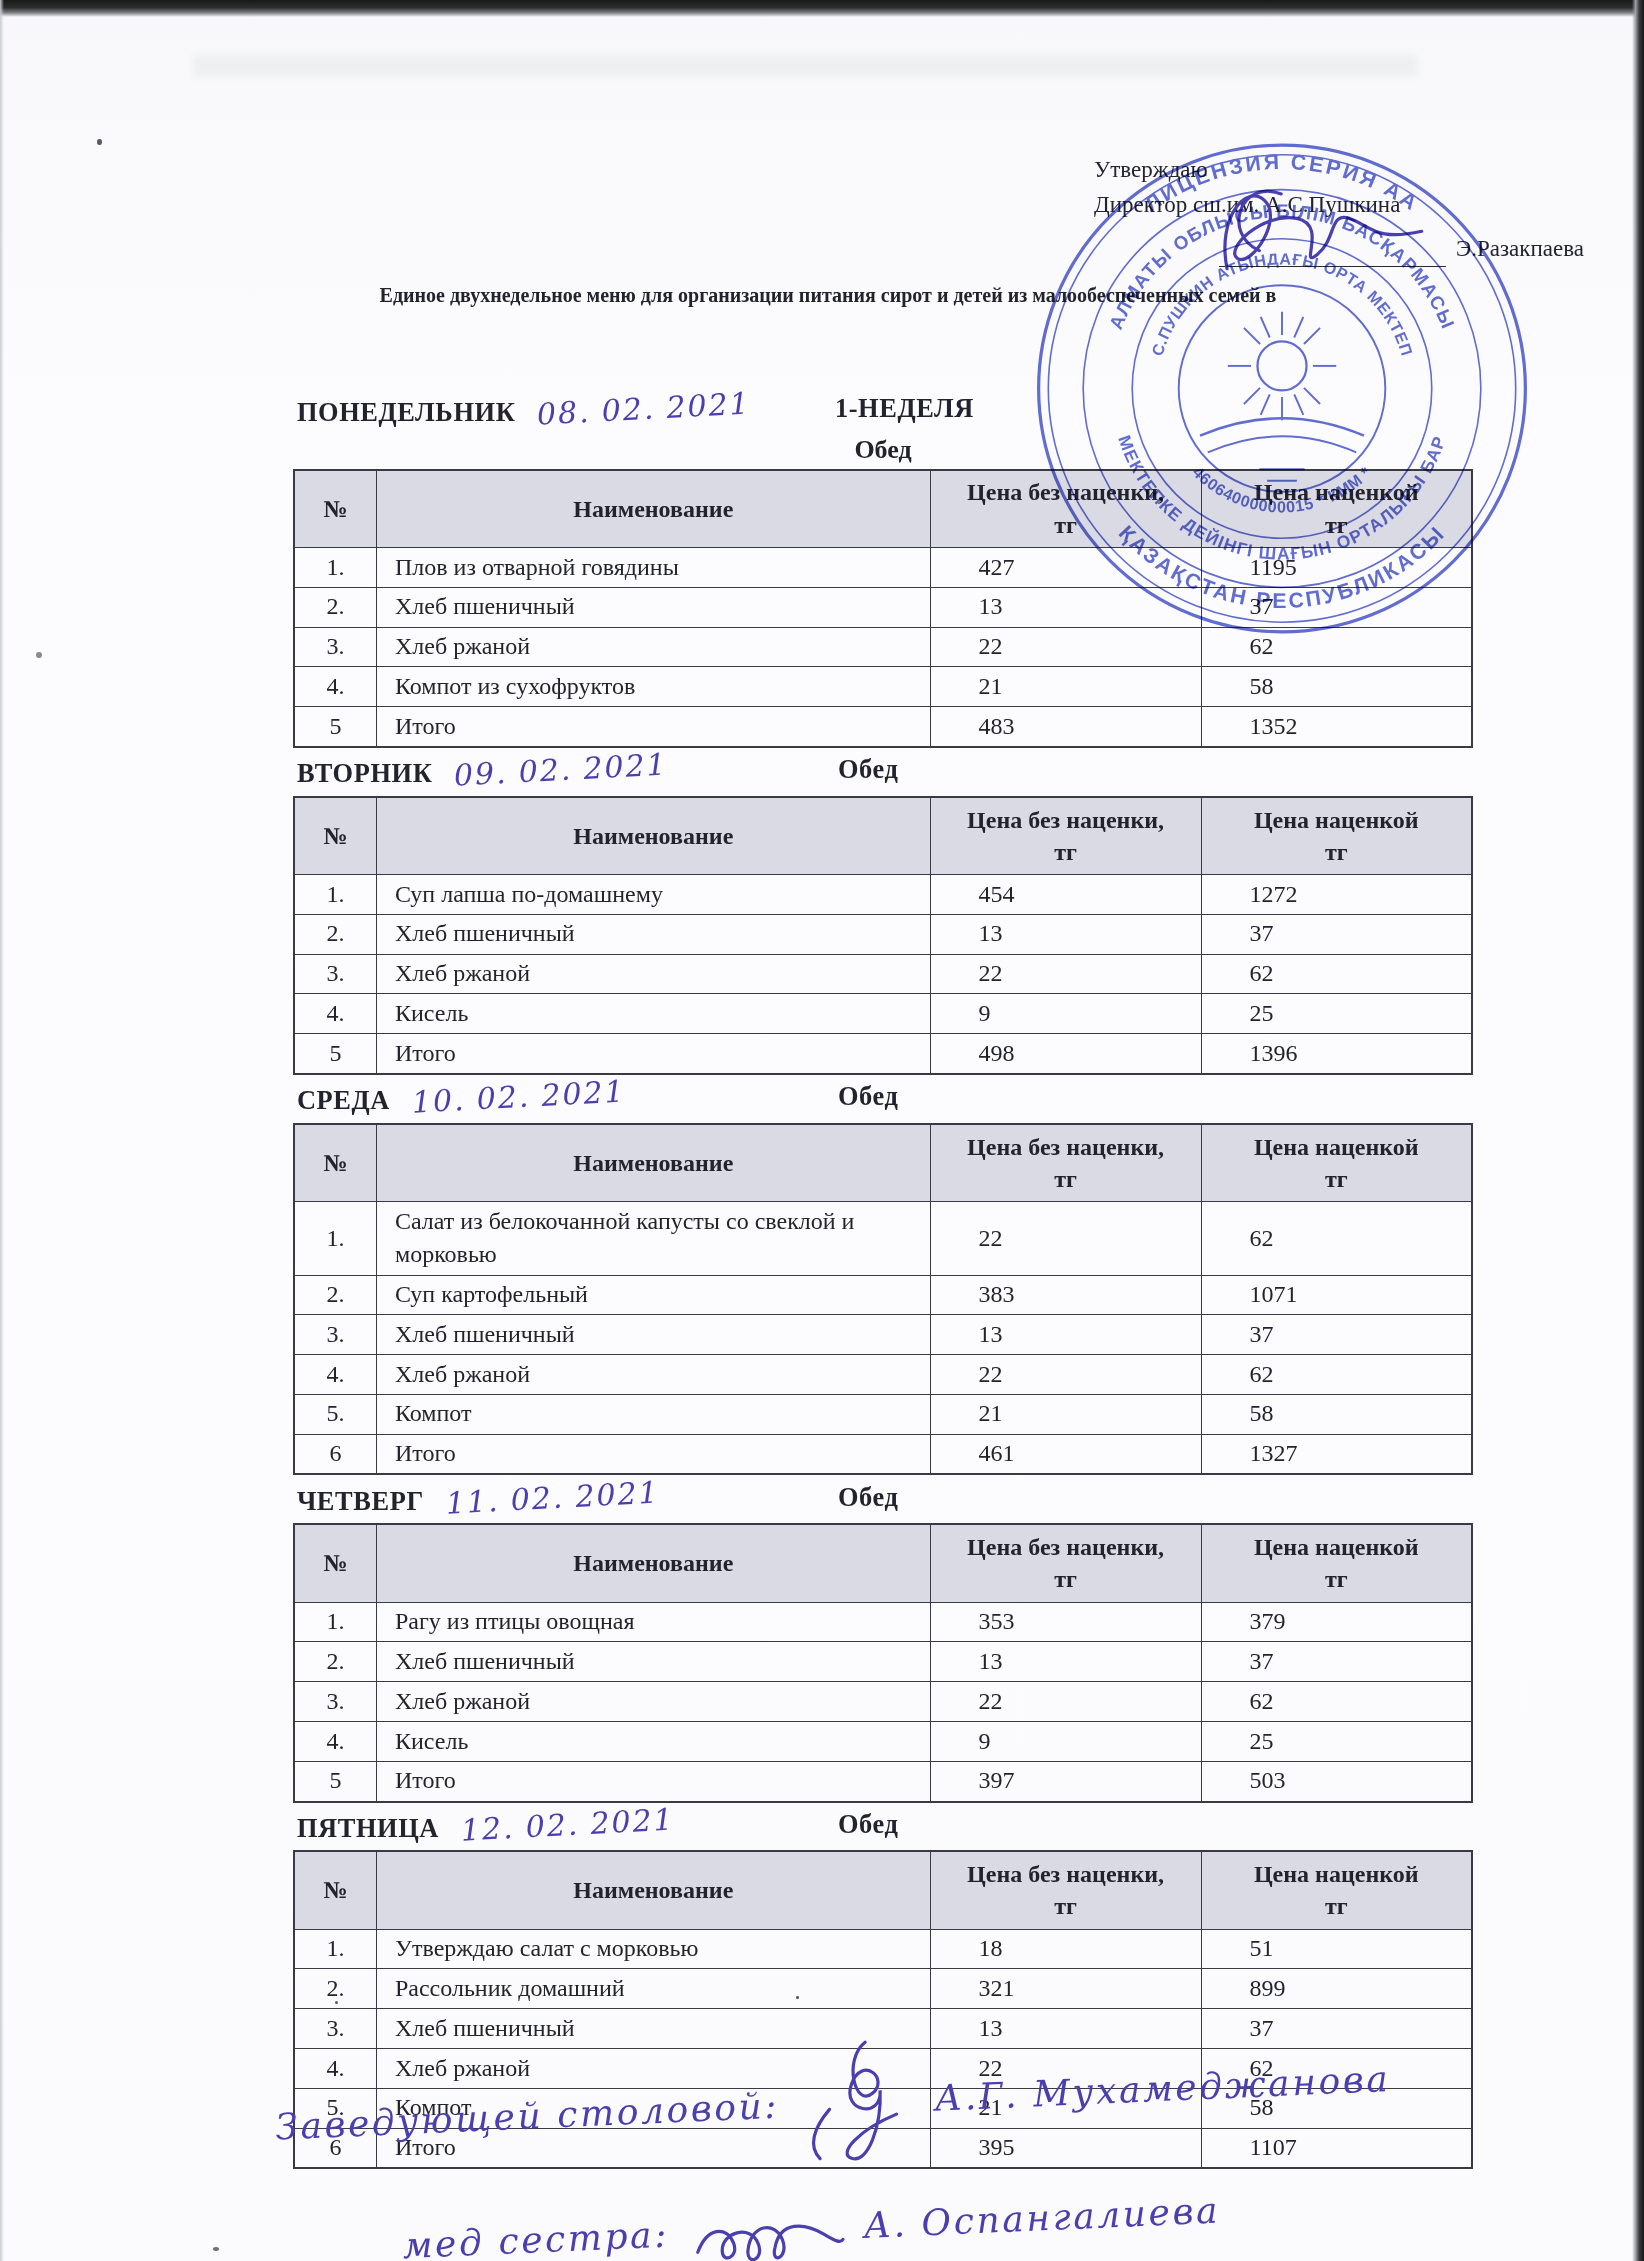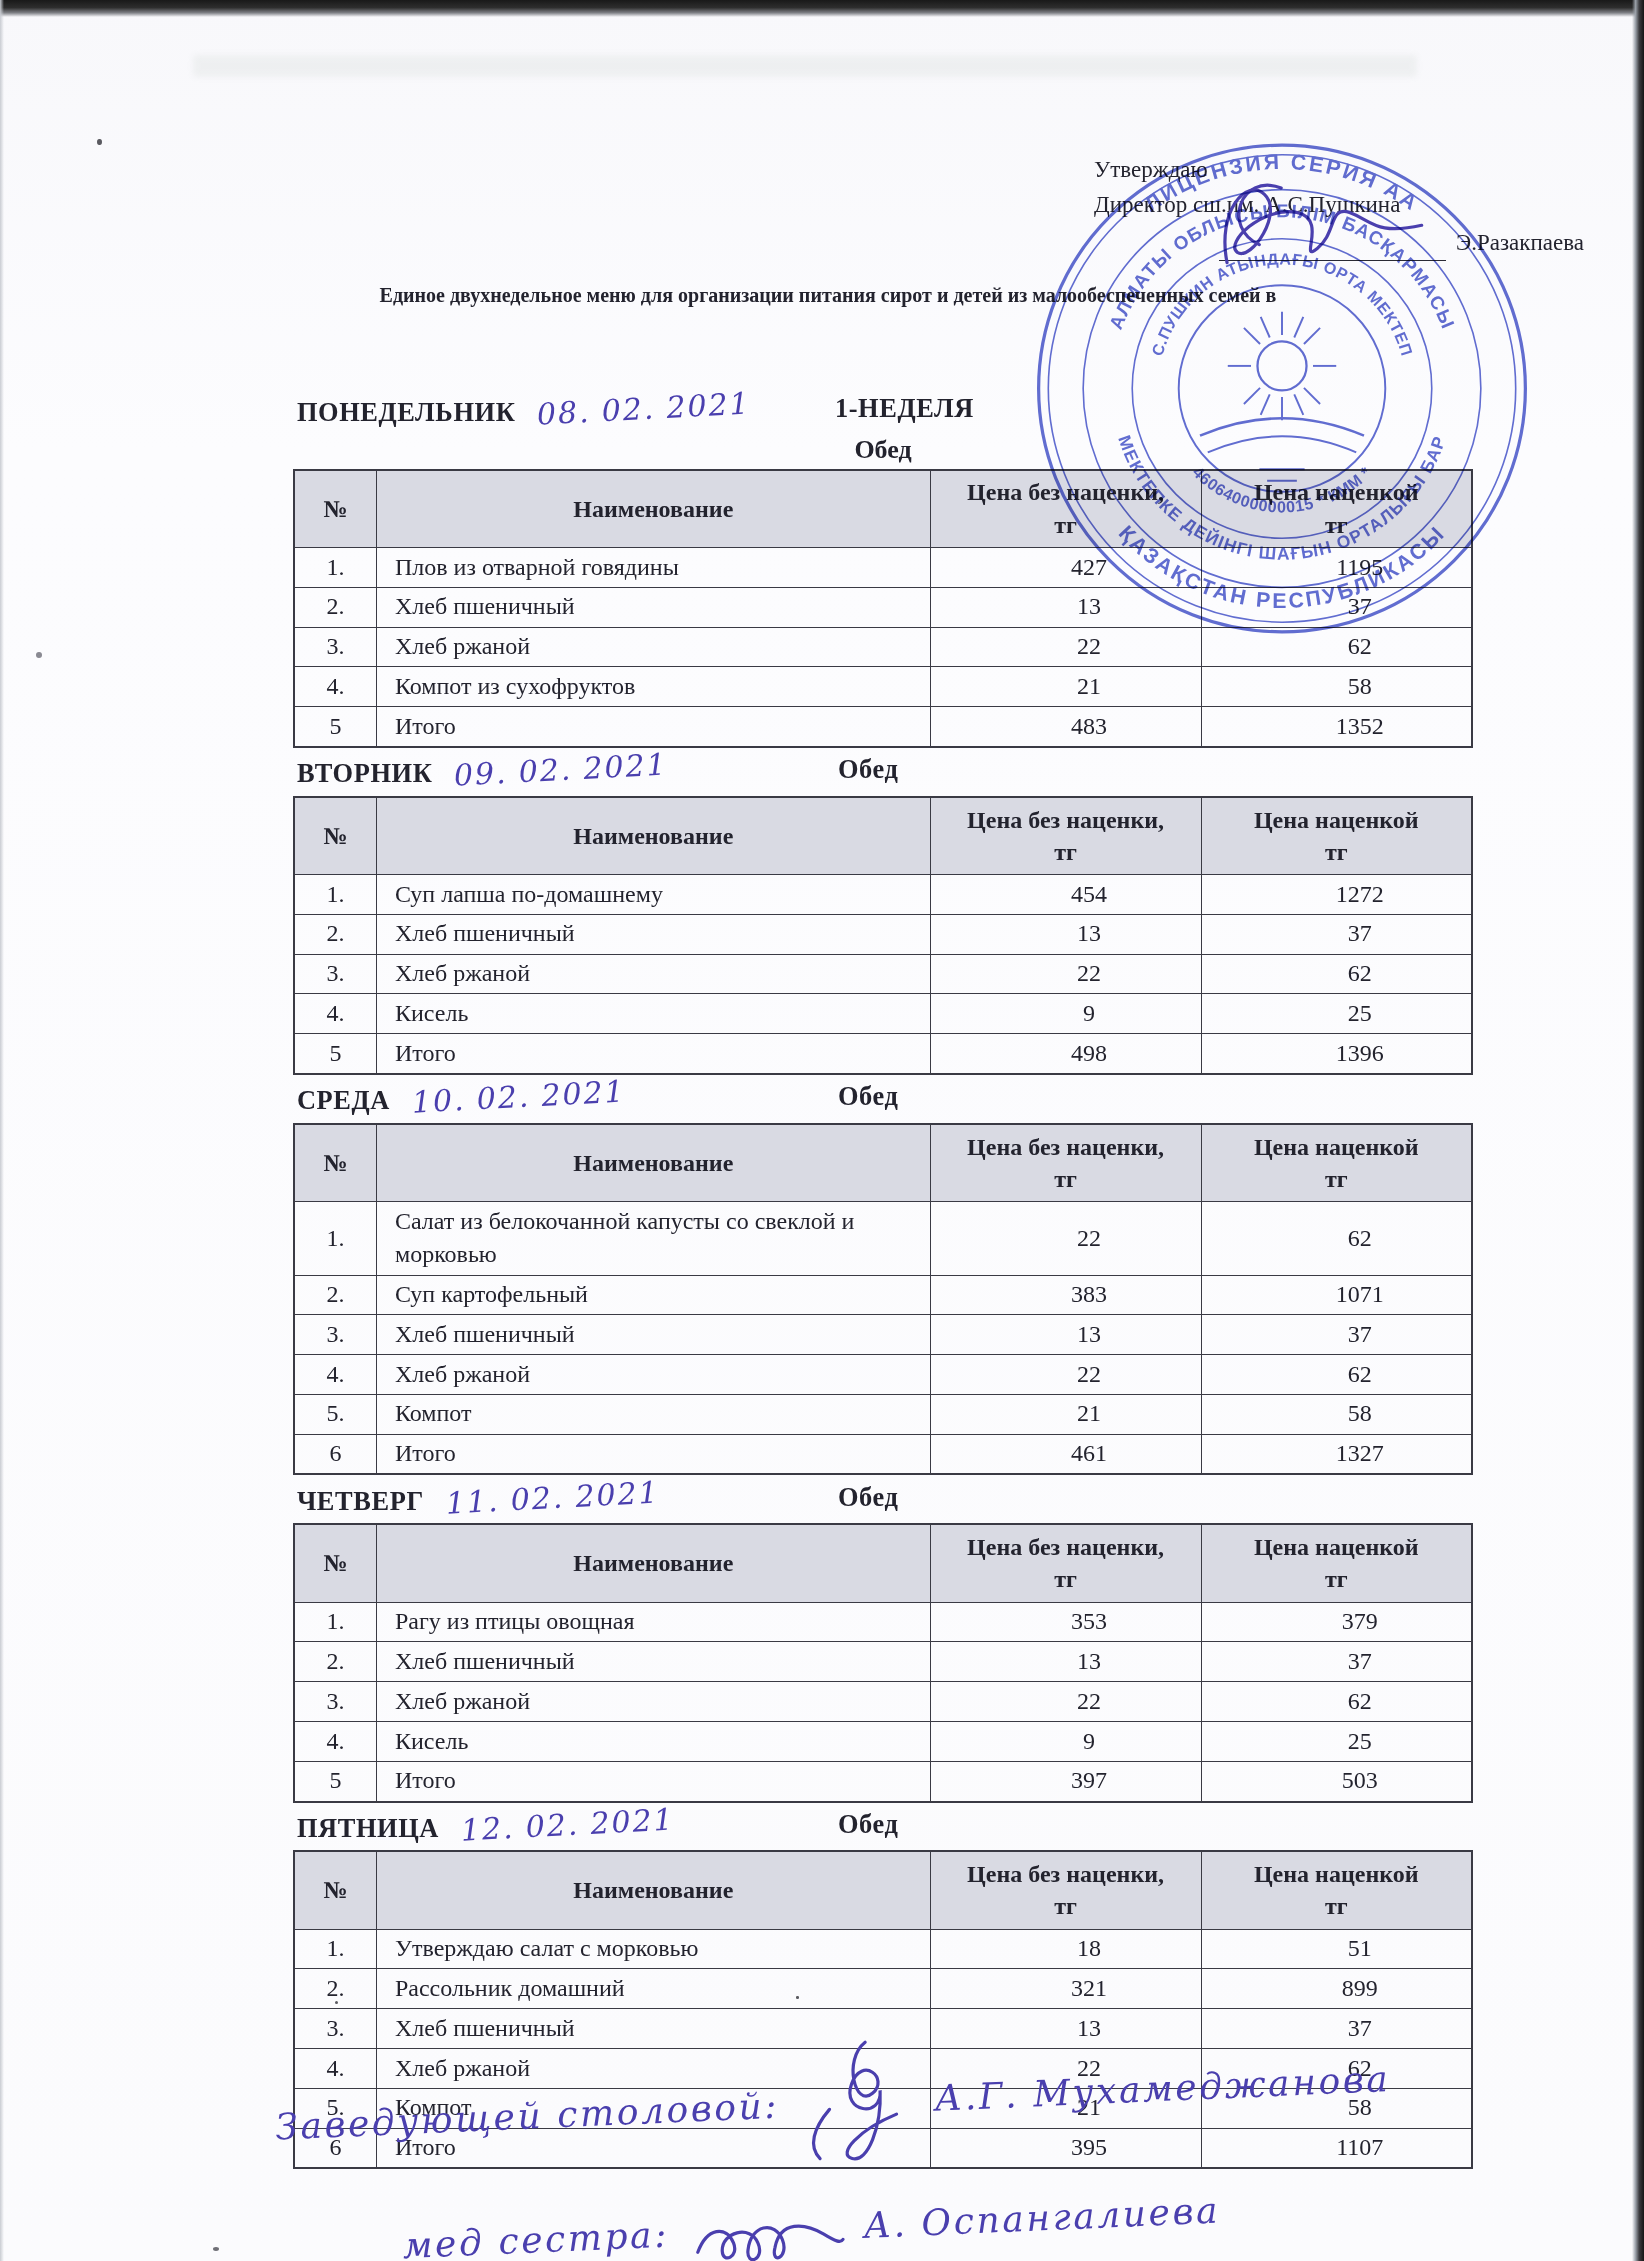--- a/index.html
+++ b/index.html
@@ -20,21 +20,21 @@
   .speck{position:absolute;border-radius:50%;background:#5a5a60;}
   .speck.s1{left:97px;top:139px;width:4.5px;height:5.8px;}
   .speck.s2{left:36px;top:652px;width:5.8px;height:5.8px;background:#8a8a92;}
   .speck.s3{left:335px;top:2001px;width:3.2px;height:3.2px;}
   .speck.s4{left:796px;top:1996px;width:2.6px;height:2.6px;}
   .speck.s5{left:213px;top:2247px;width:5.8px;height:3.9px;background:#6f6f76;}
 
   
   .approval{position:absolute;top:153px;right:60px;width:490px;font-size:23px;
     line-height:1.5;text-align:left;z-index:3;}
-  .approval .sig-row{display:flex;justify-content:flex-end;align-items:flex-end;margin-top:4px;}
+  .approval .sig-row{display:flex;justify-content:flex-end;align-items:flex-end;margin-top:10px;}
   .sig-underline{position:relative;display:inline-block;width:227px;height:30px;
     border-bottom:1.9px solid #2a2a35;margin-right:10.3px;}
   .sig-underline svg{position:absolute;left:-10.3px;bottom:-22px;z-index:6;}
 
   
   .doc-title{position:absolute;top:281px;left:155px;width:1346px;text-align:center;
     font-weight:bold;font-size:20px;line-height:1.45;z-index:2;}
 
   
   .menu-flow{position:absolute;top:387px;left:293px;width:1180px;z-index:2;}
@@ -49,21 +49,21 @@
     transform:rotate(-3deg) translateY(-1.9px);display:inline-block;}
 
   table.menu-table{width:100%;border-collapse:collapse;border:2.6px solid #3a3a44;margin:0 0 2.6px 0;}
   .menu-table th,.menu-table td{border:1.6px solid #3a3a44;}
   .menu-table th{background:#d9dae3;font-size:24px;font-weight:bold;line-height:1.35;
     padding:5.8px 3.9px;vertical-align:middle;text-align:center;height:61px;}
   .menu-table th .h2{display:block;}
   .menu-table td{font-size:24px;height:33px;vertical-align:middle;line-height:1.4;}
   td.num{text-align:center;}
   td.name{text-align:left;padding:2.6px 6.4px 2.6px 18px;}
-  td.price{text-align:center;padding-left:48px;}
+  td.price{text-align:left;padding-left:48px;}
 
   
   .footer-hand{position:absolute;top:2037px;left:277px;width:1172px;z-index:3;
     color:#4a3fae;font-style:italic;font-family:"DejaVu Serif", serif;
     transform:rotate(-2.5deg);}
   .footer-hand .line{display:flex;align-items:center;font-size:36px;letter-spacing:2.6px;}
   .footer-hand .line.second{margin-top:17px;margin-left:122px;}
   .footer-hand svg{margin:0 17px;flex:none;}
 
   

